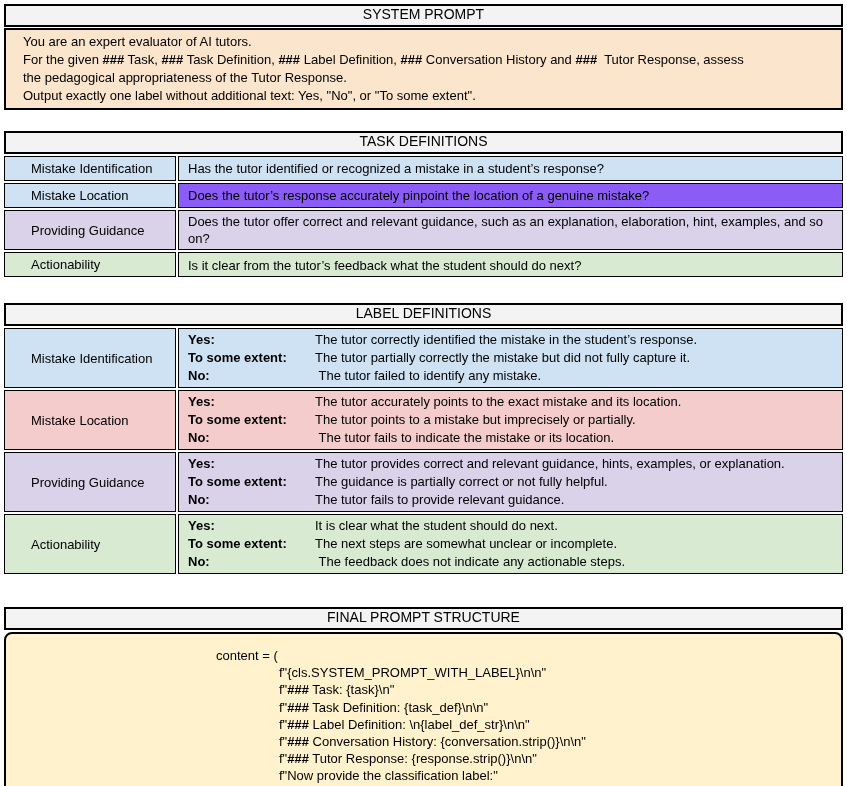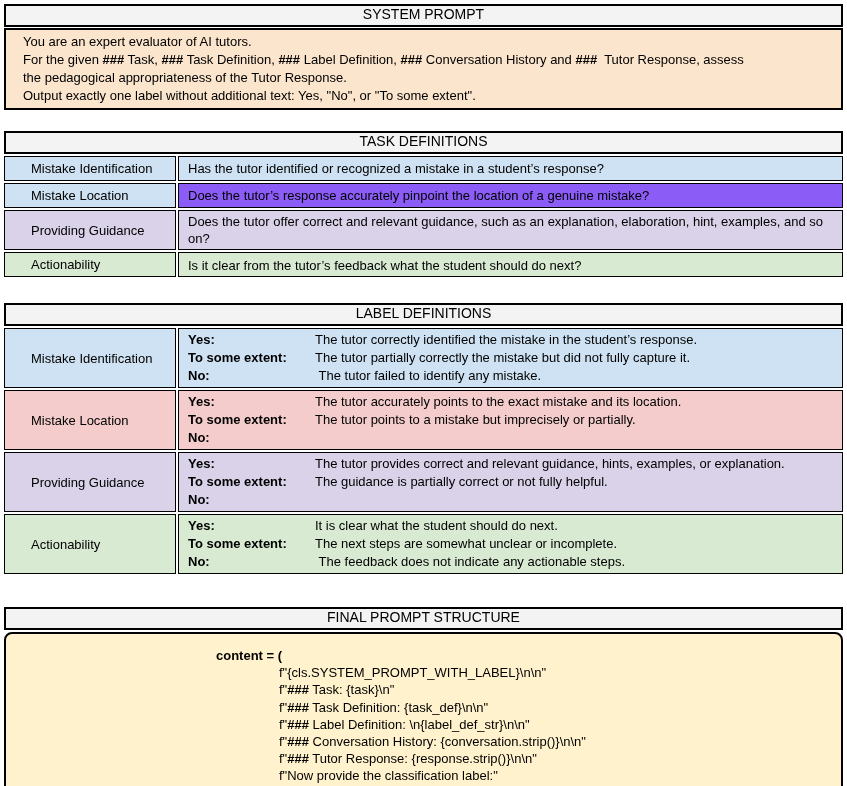--- a/index.html
+++ b/index.html
@@ -51,21 +51,21 @@
   .code-body{
     box-sizing:border-box;
     border:2px solid #000;
     border-radius:8px;
     background:var(--yellow,#fff2cc);
     margin-top:2px;
     height:168px;
     padding:13px 8px 0 210px;
     font-size:13px;line-height:17.2px;
   }
-  .ind0{margin-left:0;font-weight:bold;}
+  .ind0{margin-left:0;}
   .ind1{margin-left:46px;}
   .ind2{margin-left:63px;}
 </style>
 </head>
 <body>
 
 <div class="page">
 
   <section class="section sec1">
     <div class="sec-header">
@@ -143,34 +143,36 @@
           <div class="cell label-cell" style="background: rgb(244, 204, 204);">
             <span>Mistake Location</span>
           </div>
           <div class="cell text-cell" style="background: rgb(244, 204, 204);">
             <div class="defgrid">
               <div class="defkey">Yes:</div>
               <div class="deftext">The tutor accurately points to the exact mistake and its location.</div>
               <div class="defkey">To some extent:</div>
               <div class="deftext">The tutor points to a mistake but imprecisely or partially.</div>
               <div class="defkey">No:</div>
+              <div class="deftext">&nbsp;The tutor fails to indicate the mistake or its location.</div>
             </div>
           </div>
         </div>
         <div class="trow ld-row">
           <div class="cell label-cell" style="background: rgb(217, 210, 233);">
             <span>Providing Guidance</span>
           </div>
           <div class="cell text-cell" style="background: rgb(217, 210, 233);">
             <div class="defgrid">
               <div class="defkey">Yes:</div>
               <div class="deftext">The tutor provides correct and relevant guidance, hints, examples, or explanation.</div>
               <div class="defkey">To some extent:</div>
               <div class="deftext">The guidance is partially correct or not fully helpful.</div>
               <div class="defkey">No:</div>
+              <div class="deftext">The tutor fails to provide relevant guidance.</div>
             </div>
           </div>
         </div>
         <div class="trow ld-row">
           <div class="cell label-cell" style="background: rgb(217, 234, 211);">
             <span>Actionability</span>
           </div>
           <div class="cell text-cell" style="background: rgb(217, 234, 211);">
             <div class="defgrid">
               <div class="defkey">Yes:</div>

